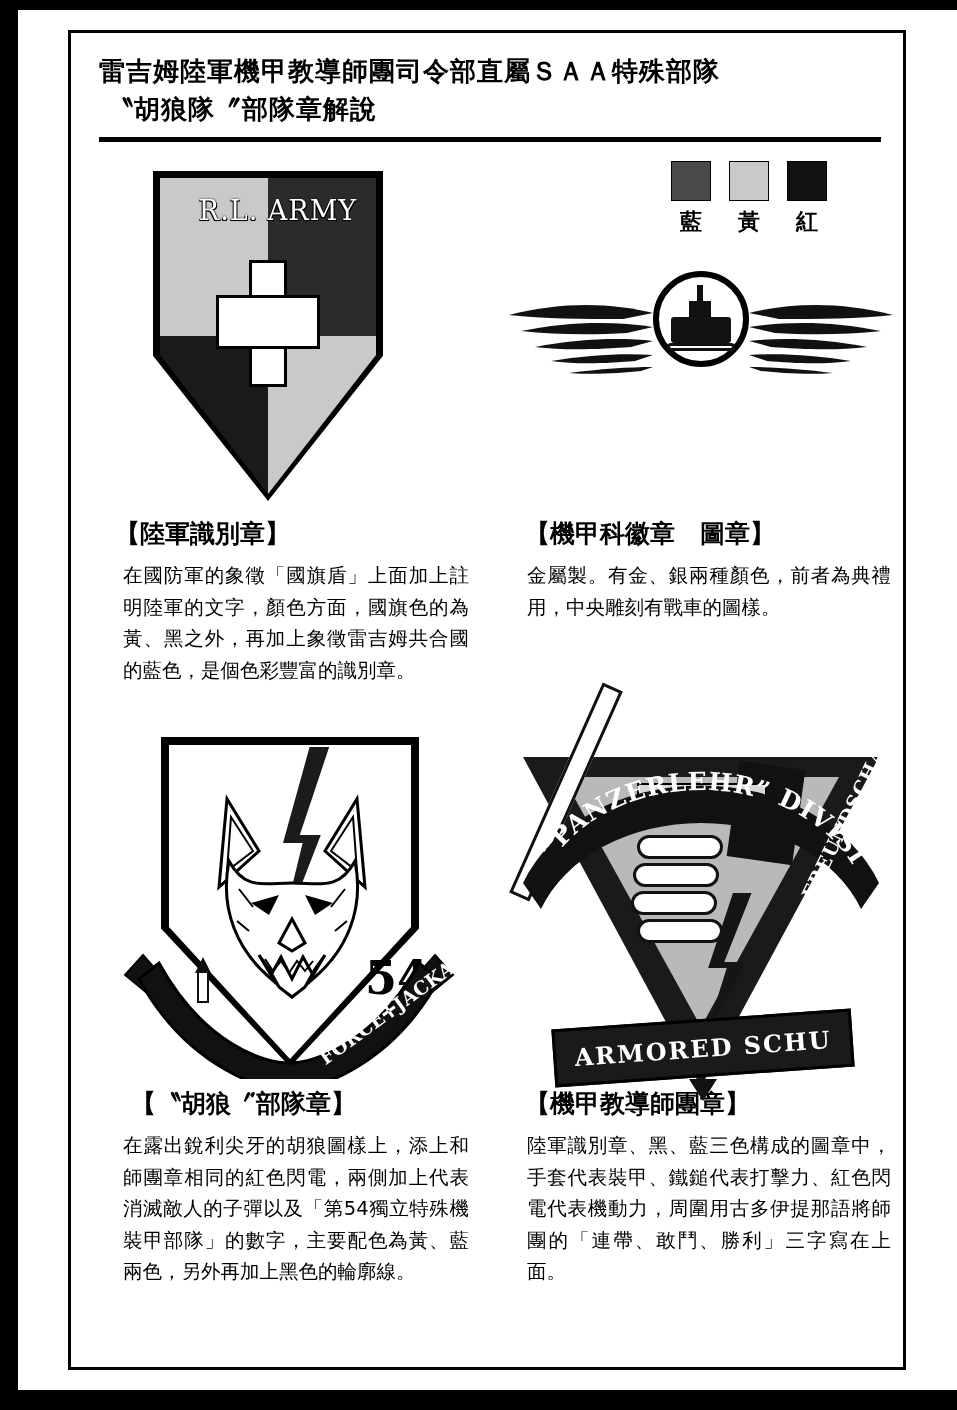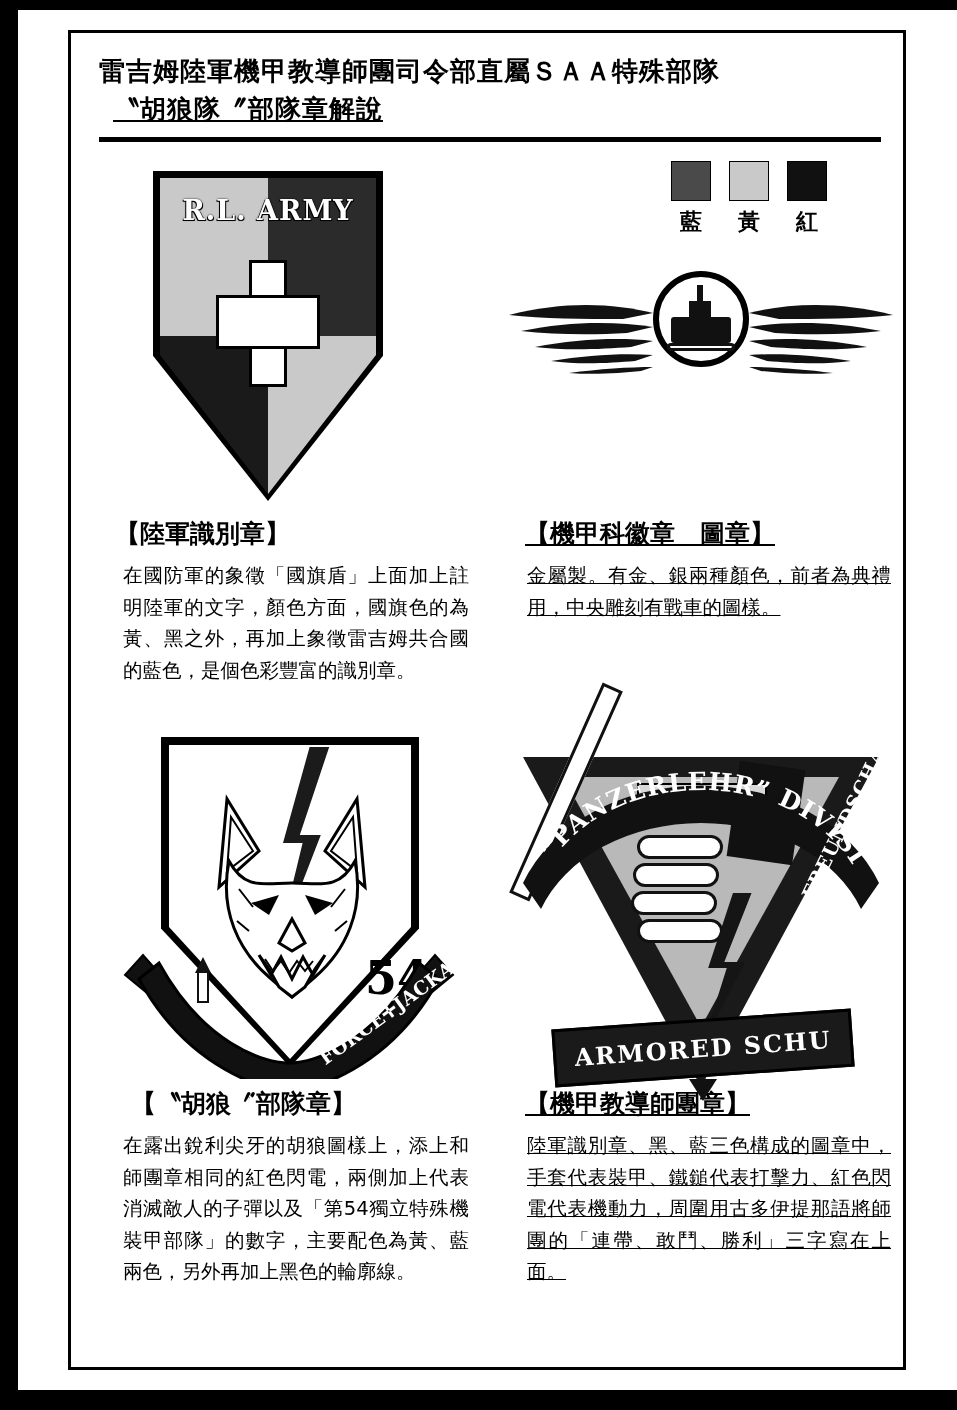--- a/index.html
+++ b/index.html
@@ -57,22 +57,21 @@
   }
   .title-line {
     font-family: "DejaVu Sans", sans-serif;
     font-weight: bold;
     font-size: 26px;
     letter-spacing: 1px;
     line-height: 1.45;
     white-space: nowrap;
   }
   .title-line.second {
-    margin-left: 14px;
-    text-decoration: underline;
+    margin-left: 8px;
   }
   .title-rule {
     position: absolute;
     left: 28px;
     top: 104px;
     width: 782px;
     height: 5px;
     background: #000;
   }
   
@@ -116,21 +115,21 @@
   .row1 { top: 120px; height: 560px; }
   .row2 { top: 690px; height: 640px; }
 
   .cell {
     position: absolute;
     top: 0;
     width: 418px;
     height: 100%;
   }
   .cell-left { left: 10px; }
-  .cell-right { left: 420px; text-decoration: underline; }
+  .cell-right { left: 420px; }
 
   .art {
     position: relative;
     height: 360px;
   }
   .caption {
     font-weight: bold;
     font-size: 25px;
     text-align: left;
     padding-left: 34px;
@@ -199,26 +198,26 @@
   .cross-fill {
     position: absolute;
     left: 44%;
     top: 40%;
     width: 12%;
     height: 11%;
     background: #fff;
   }
   .shield-text {
     position: absolute;
-    left: 0;
+    left: 10px;
     top: 24px;
     width: 100%;
     text-align: center;
     font-family: "DejaVu Serif", serif;
-    font-weight: bold;
+    font-weight: normal;
     font-size: 27px;
     letter-spacing: 1px;
     color: #fff;
     text-shadow: 0 0 2px #000, 1px 1px 0 #000, -1px 1px 0 #000;
     z-index: 5;
   }
   
   .wing-badge {
     position: absolute;
     left: 10px;

